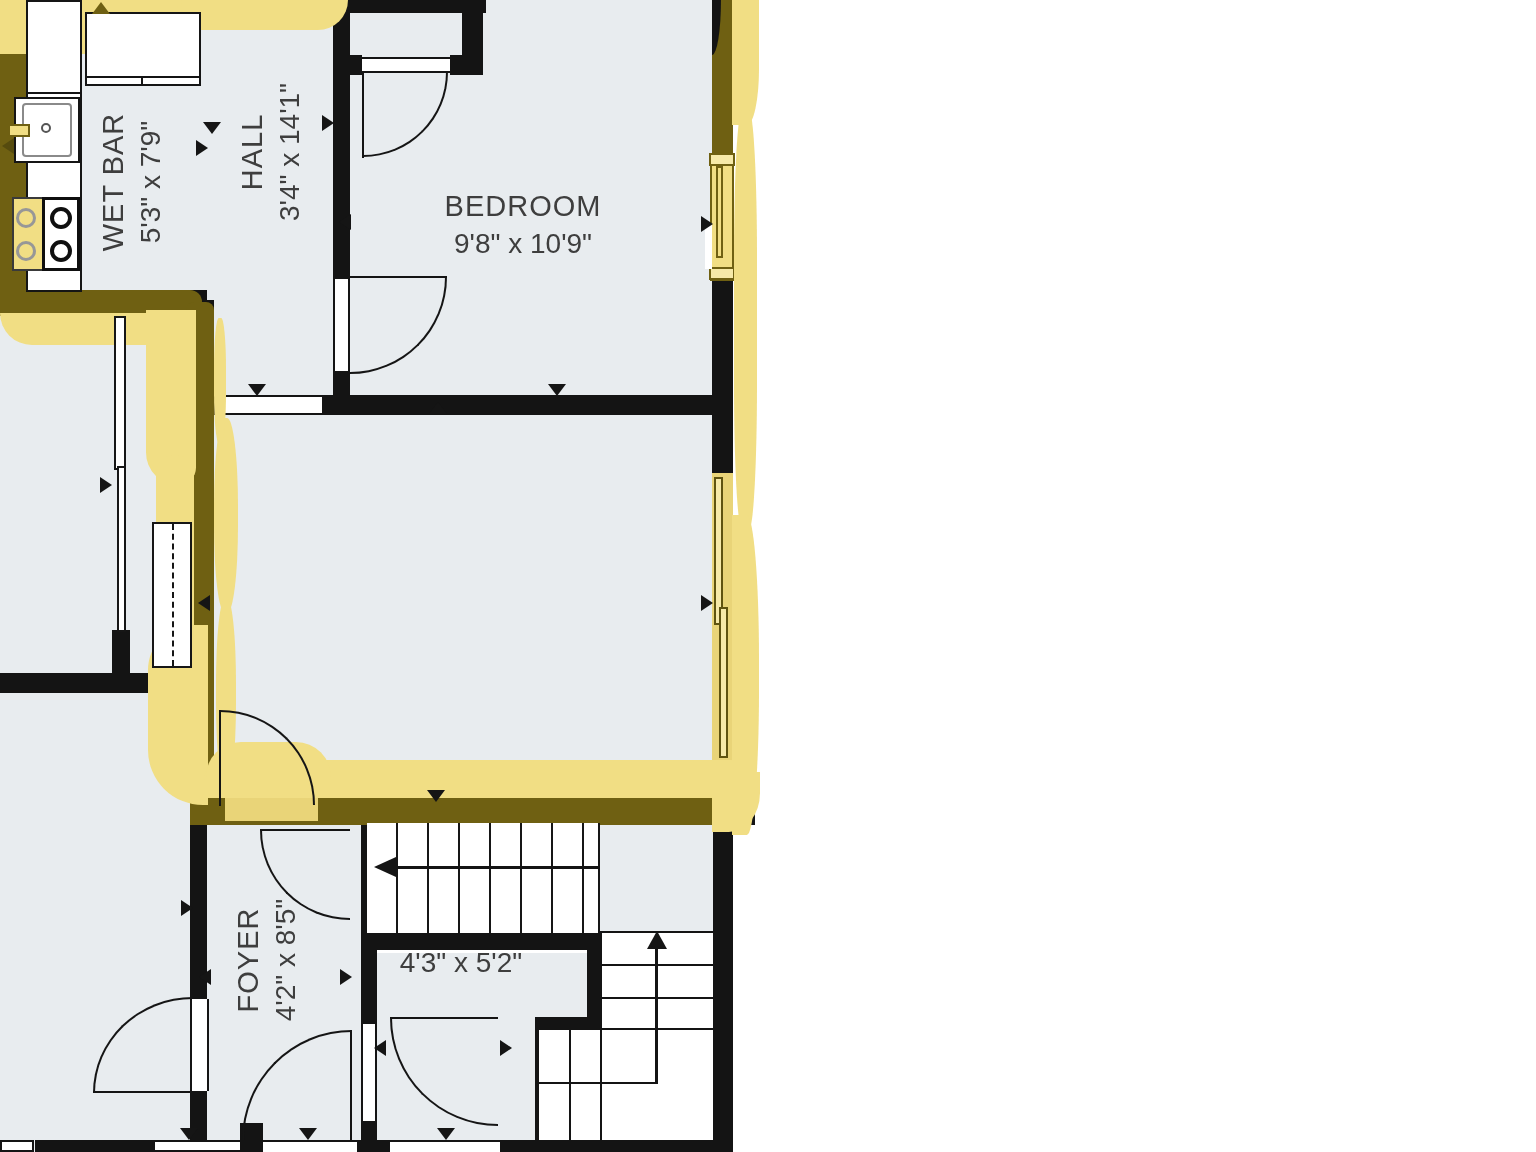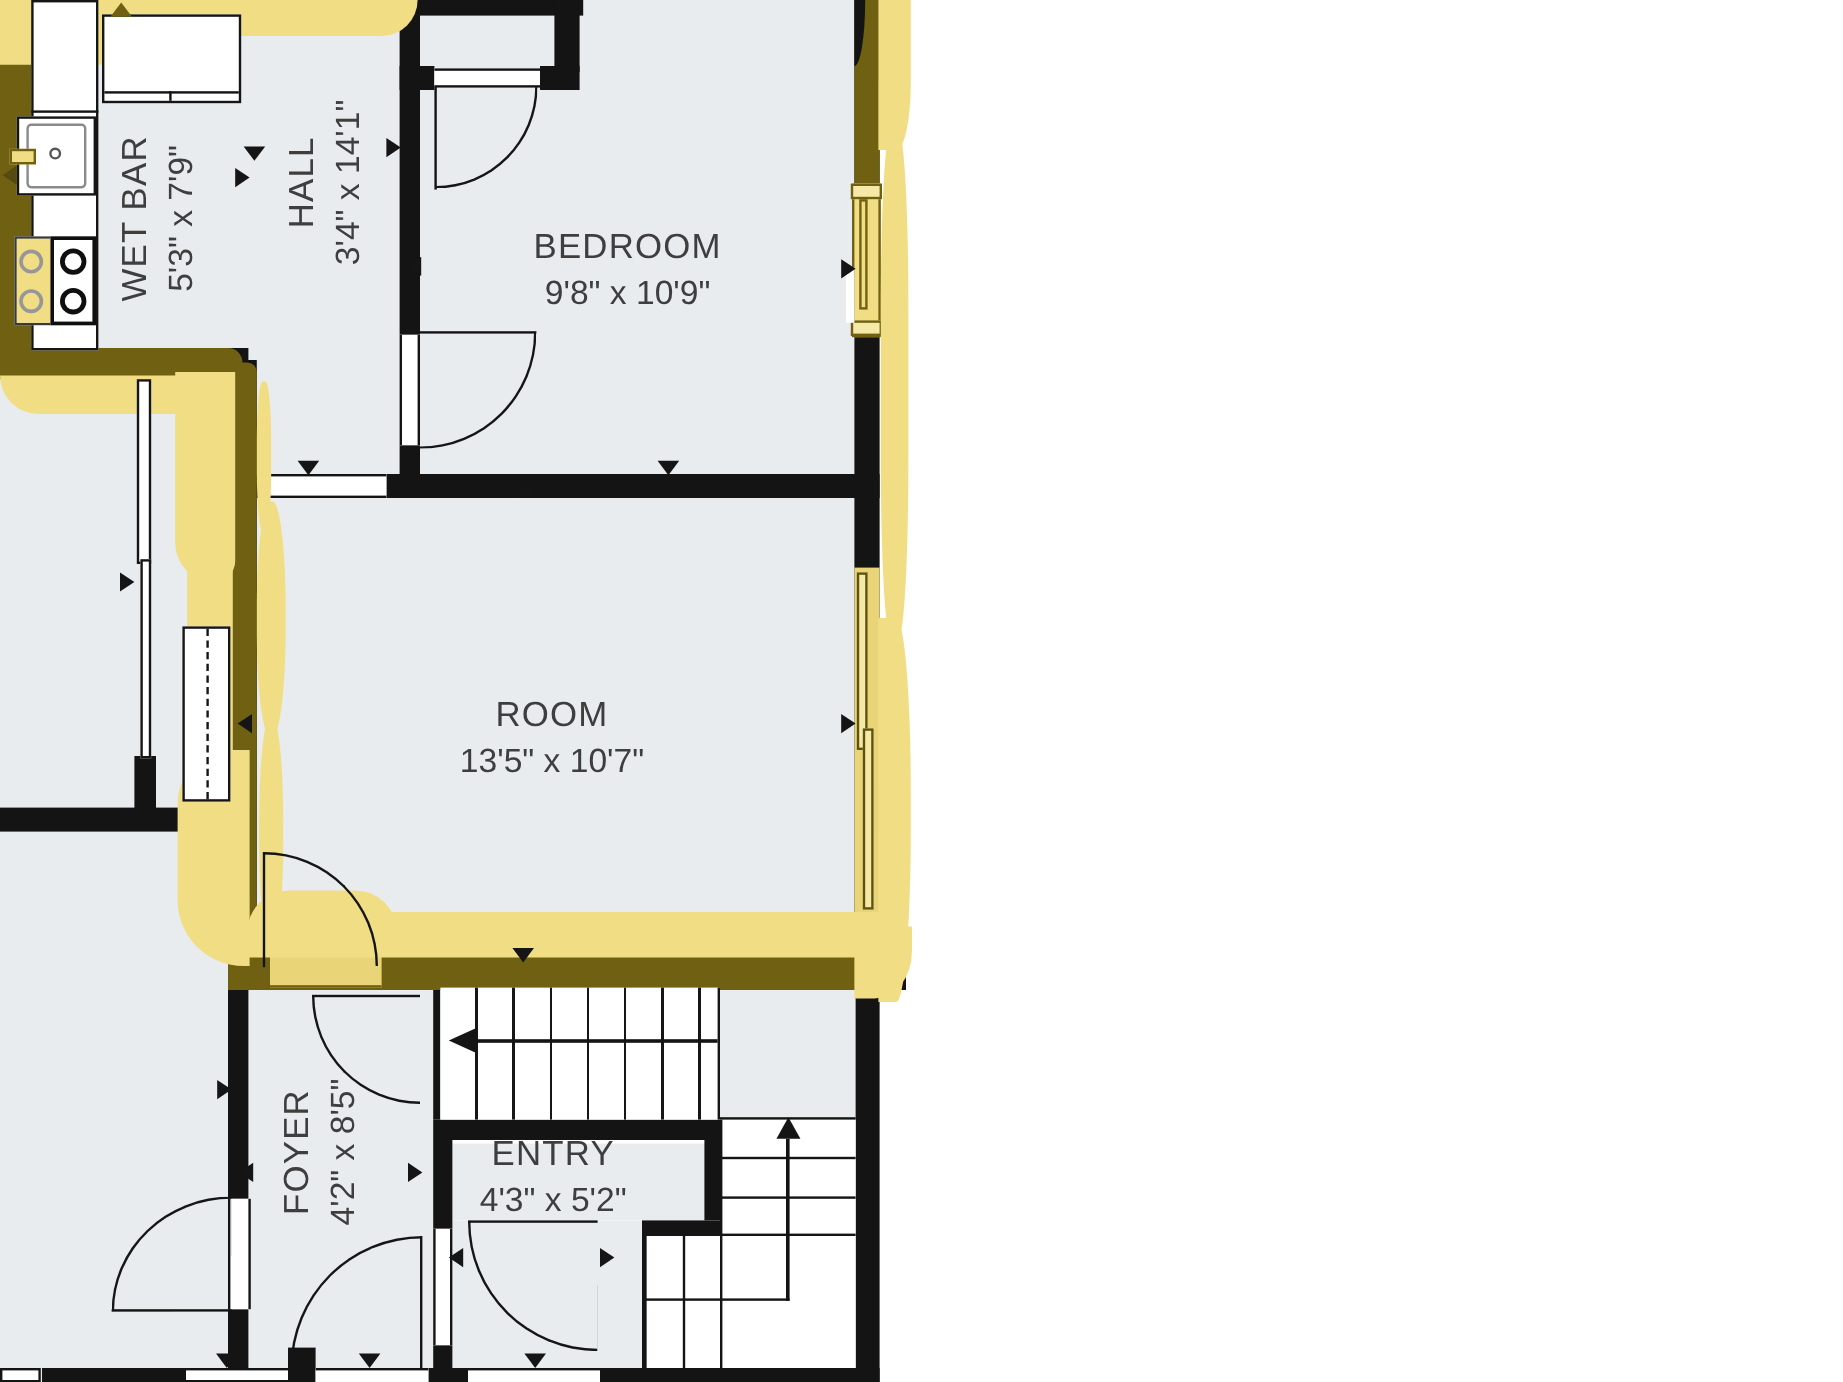--- a/index.html
+++ b/index.html
@@ -201,26 +201,21 @@
     <div class="dm">5'3" x 7'9"</div>
   </div>
   <div class="lbl rot" style="left:171px;top:120px;width:190px;height:64px;">
     <div class="nm">HALL</div>
     <div class="dm">3'4" x 14'1"</div>
   </div>
   <div class="lbl" style="left:373px;top:188px;width:300px;">
     <div class="nm">BEDROOM</div>
     <div class="dm">9'8" x 10'9"</div>
   </div>
-  <div class="lbl" style="left:310px;top:578px;width:300px;">
-    <div class="nm">ROOM</div>
-    <div class="dm">13'5" x 10'7"</div>
-  </div>
   <div class="lbl rot" style="left:181px;top:929px;width:160px;height:62px;">
     <div class="nm">FOYER</div>
     <div class="dm">4'2" x 8'5"</div>
   </div>
   <div class="lbl" style="left:361px;top:944px;width:200px;">
-    <div class="nm">ENTRY</div>
     <div class="dm">4'3" x 5'2"</div>
   </div>
 
 </div>
 
 </body></html>

